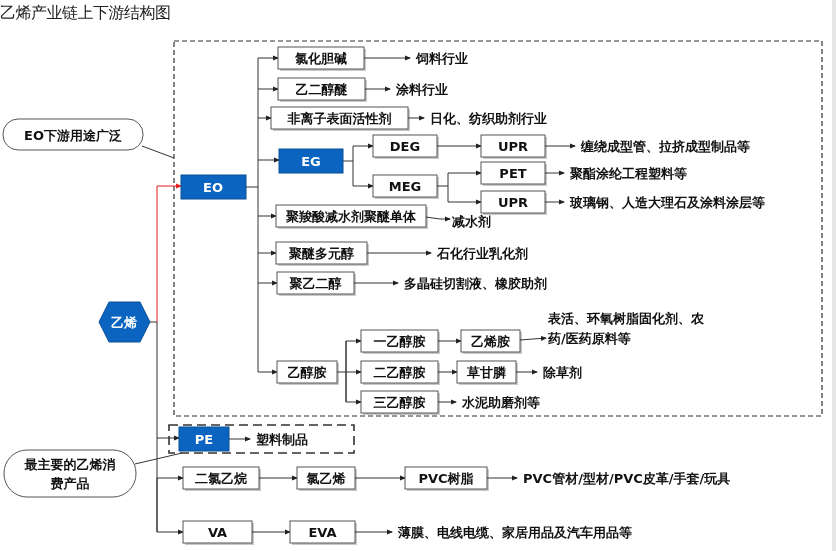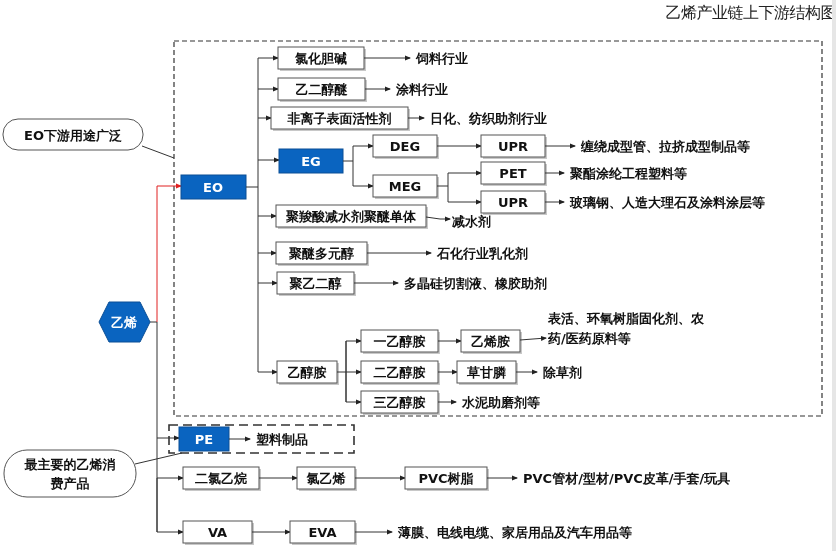--- a/index.html
+++ b/index.html
@@ -1,18 +1,18 @@
 <!DOCTYPE html>
 <html><head>
 <meta charset="utf-8">
 <style>
   html, body { margin: 0; padding: 0; background: #ffffff; }
   body { width: 836px; height: 551px; position: relative; overflow: hidden;
          font-family: "DejaVu Sans", "Liberation Sans", sans-serif; }
-  #title { position: absolute; left: 0; top: 3px; width: 836px; text-align: right;
+  #title { position: absolute; left: 0; top: 3px; width: 836px; text-align: left;
            font-size: 16px; color: #222; font-weight: normal; letter-spacing: -0.5px; }
   svg#diagram { position: absolute; left: 0; top: 0; }
   .box { fill: #ffffff; stroke: #555; stroke-width: 1; }
   .box-shadow { fill: #c8c8c8; }
   .box-blue { fill: #0a64c0; stroke: #0b4f96; stroke-width: 1; }
   .lbl { font-family: "DejaVu Sans", "Liberation Sans", sans-serif; font-weight: bold; font-size: 13px; fill: #111; }
   .lbl-w { font-family: "DejaVu Sans", "Liberation Sans", sans-serif; font-weight: bold; font-size: 13px; fill: #ffffff; }
   .note { font-family: "DejaVu Sans", "Liberation Sans", sans-serif; font-weight: bold; font-size: 13px; fill: #111; }
   .ln { stroke: #333; stroke-width: 1; fill: none; }
   .ln-red { stroke: #e02020; stroke-width: 1; fill: none; }

